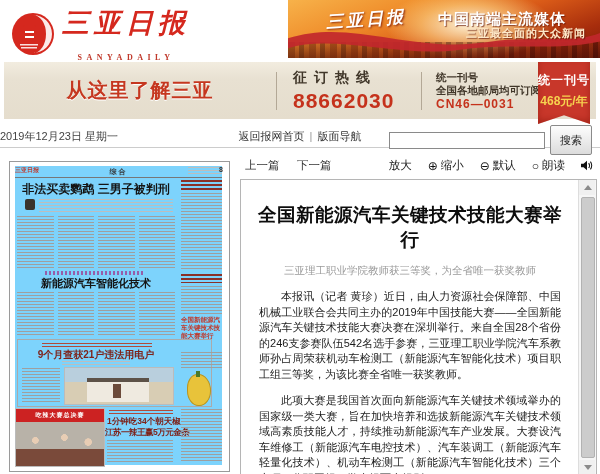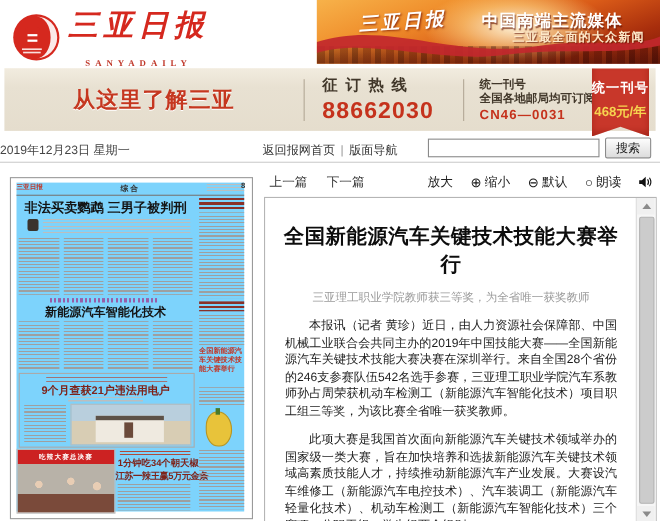--- a/index.html
+++ b/index.html
@@ -61,21 +61,21 @@
   .price-value{font-size:12px;font-weight:bold;color:#f6d34f;margin-top:4px;}
   
   .navbar{position:absolute;left:0;top:124px;width:600px;height:23px;border-bottom:1px solid #ccc;background:#fff;}
   .nav-date{position:absolute;left:0;top:5px;font-size:11px;color:#444;}
   .nav-links{position:absolute;left:50%;transform:translateX(-50%);top:5px;font-size:11px;color:#333;white-space:nowrap;}
   .nav-links a{color:#333;text-decoration:none;cursor:pointer;}
   .nav-sep{color:#999;margin:0 5px;}
   .nav-search{position:absolute;right:8px;top:1px;display:flex;align-items:center;}
   .search-input{width:148px;height:15px;border:1px solid #8a8a8a;font-size:11px;padding:0 3px;background:#fff;}
   .search-button{
-    margin-left:5px;font-size:11px;color:#222;padding:1px 9px;height:19px;
+    margin-left:5px;font-size:11px;color:#222;padding:1px 9px;height:30px;
     background:linear-gradient(#fdfdfd,#dcdcdc);border:1px solid #8a8a8a;border-radius:2px;cursor:pointer;
   }
   
   .thumb-box{
     position:absolute;left:9px;top:161px;width:219px;height:309px;
     border:1px solid #9a9a9a;background:#fff;cursor:pointer;
   }
   .paper{position:absolute;left:5px;top:4px;width:207px;height:299px;background:#7dd3fc;}
   .paper *{position:absolute;}
   .ft{background-image:repeating-linear-gradient(#9f9f9f 0 1px,transparent 1px 3px);}
@@ -86,21 +86,21 @@
   .mast-page{right:-1px;top:0;font-size:7px;color:#333;font-weight:bold;}
   .mast-rule{left:0;right:0;top:11px;height:1px;background:#777;}
   .th-h1{left:0;top:15px;width:162px;text-align:center;font-size:12px;font-weight:bold;color:#141414;white-space:nowrap;letter-spacing:0;}
   .th-avatar{left:10px;top:33px;width:10px;height:11px;background:#3a332c;border-radius:2px;}
   .th-lead{left:24px;top:33px;width:134px;height:13px;}
   .cols1{left:2px;top:50px;width:158px;height:52px;display:flex;gap:4px;position:absolute;}
   .cols1 div,.cols2 div,.cols3 div{position:static;flex:1;}
   .th-kick2{left:30px;top:105px;width:100px;height:4px;background-image:repeating-linear-gradient(to right,#a06 0 2px,transparent 2px 4px);opacity:.55;}
   .th-h2{left:0;top:110px;width:162px;text-align:center;font-size:11px;font-weight:bold;color:#141414;white-space:nowrap;}
   .cols2{left:2px;top:126px;width:158px;height:44px;display:flex;gap:4px;position:absolute;}
-  .story-box{left:2px;top:173px;width:158px;height:66px;border:1px solid #aaa;}
+  .story-box{left:2px;top:173px;width:158px;height:66px;border:1px solid #aaa;padding-left:35px;}
   .sb-kick{left:24px;top:3px;width:110px;height:4px;background-image:repeating-linear-gradient(#b04a3a 0 1px,transparent 1px 3px);}
   .th-h3{left:0;top:8px;width:156px;text-align:center;font-size:10px;font-weight:bold;color:#7e231a;white-space:nowrap;}
   .sb-sub{left:44px;top:21px;width:68px;height:4px;}
   .sb-col{left:4px;top:28px;width:38px;height:34px;}
   .house-photo{
     left:46px;top:27px;width:108px;height:36px;
     background:linear-gradient(#b9cfdd 0 40%,#d8cdb4 40% 100%);
     overflow:hidden;border:1px solid #bbb;
   }
   .house-body{left:22px;top:10px;width:62px;height:20px;background:#efeae0;border-top:4px solid #5d5248;}

